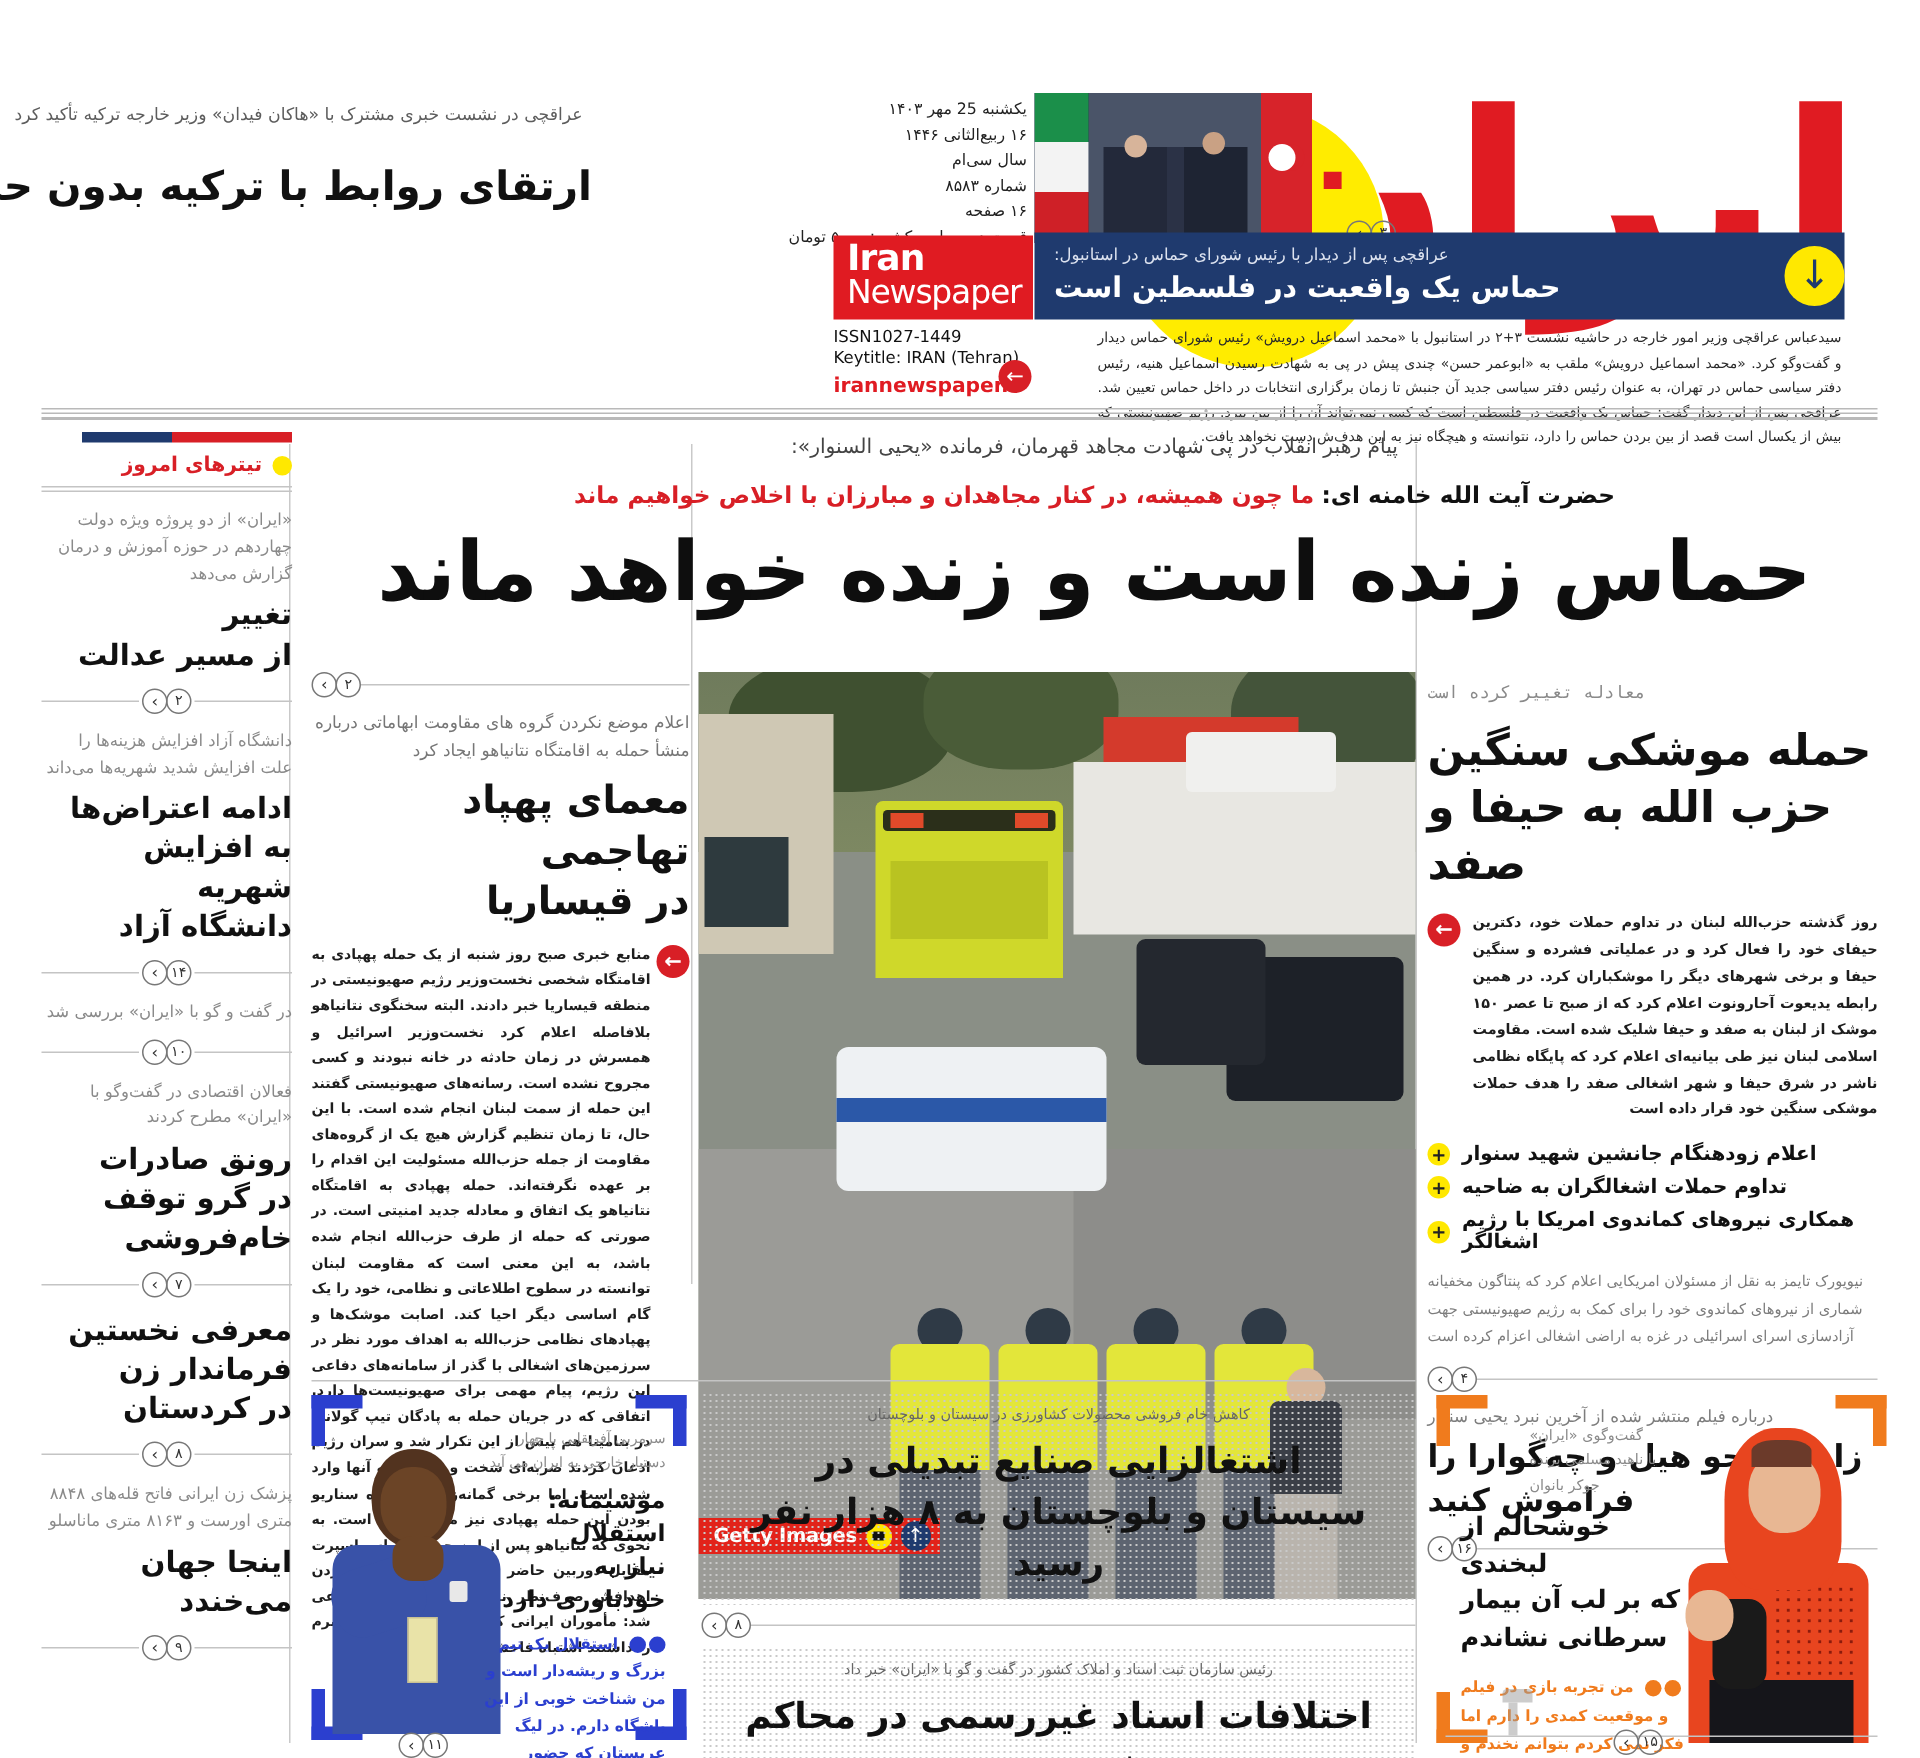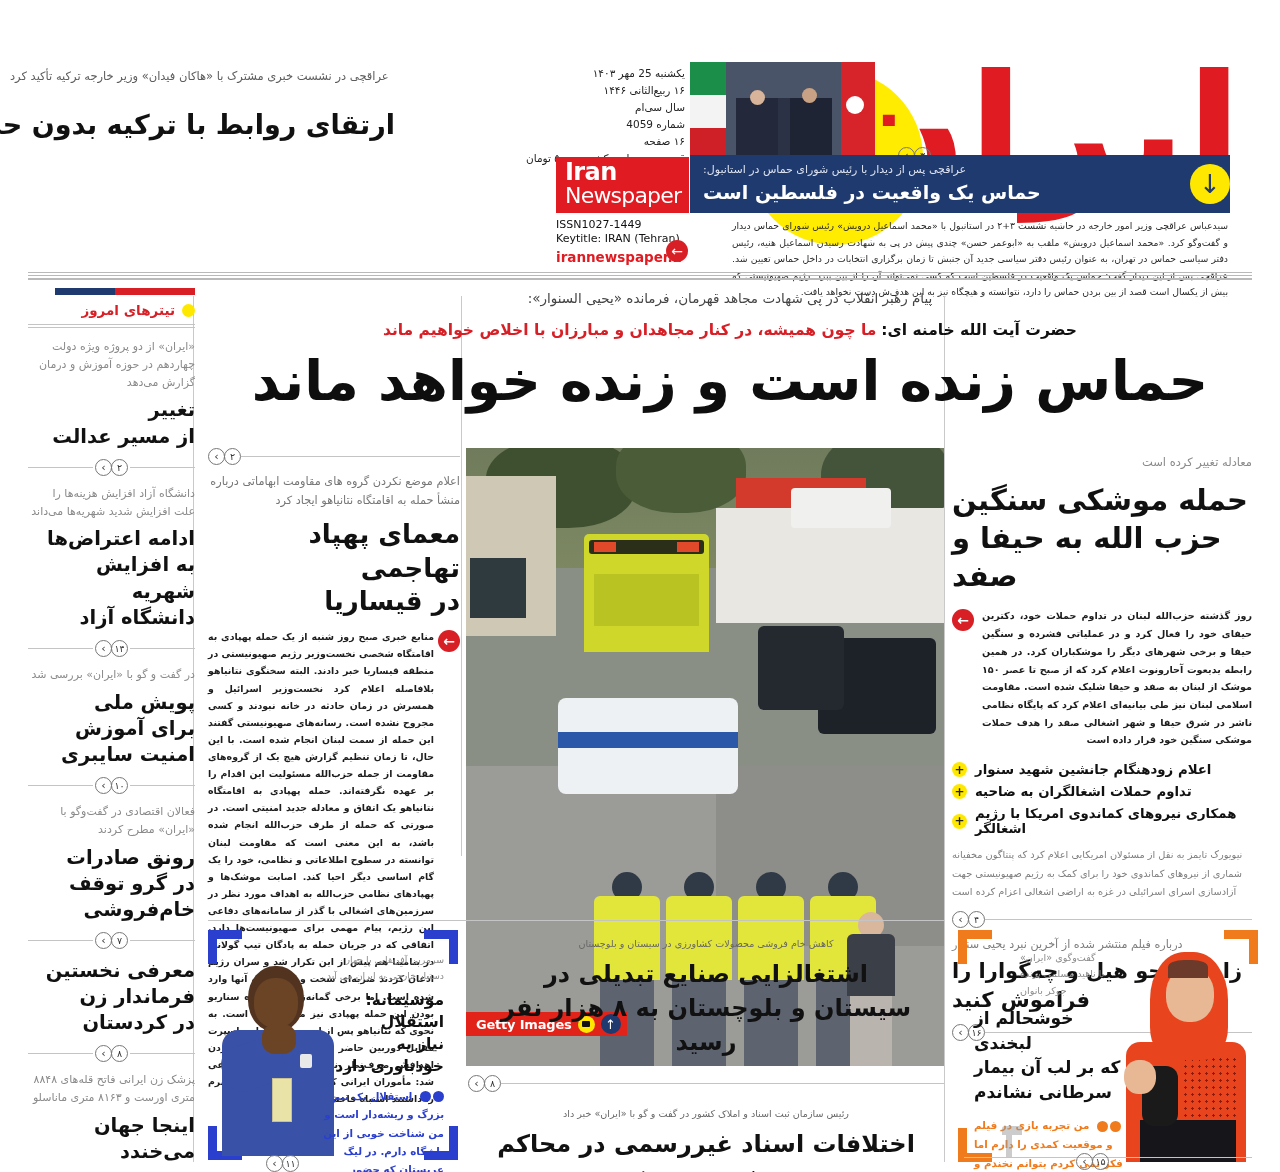--- a/index.html
+++ b/index.html
@@ -209,21 +209,21 @@
   .getty .g-txt { font-size: 13px; font-weight: bold; letter-spacing: -0.2px; }
   .getty .g-cam { width: 17px; height: 17px; border-radius: 50%; background:#FFE800; display:flex; align-items:center; justify-content:center; }
   .getty .g-cam i { display:block; width:8px; height:6px; background:#111; border-radius:1px; }
   .getty .g-arr { width: 20px; height: 20px; border-radius: 50%; background:#1F3A6E; color:#fff;
                   display:flex; align-items:center; justify-content:center; font-size: 13px; }
 
   
   .col-right { position: absolute; left: 952px; top: 0; width: 300px; }
   .vrule-3 { position: absolute; left: 944px; top: 8px; width: 1px; height: 866px; background:#c9c9c9; }
 
-  .r-kicker { direction: rtl; text-align: right; font-size: 11.5px; color:#8a8a8a; line-height:1.7; }
+  .r-kicker { direction: rtl; text-align: left; font-size: 11.5px; color:#8a8a8a; line-height:1.7;font-family:Liberation Mono, monospace; }
   .r-title { direction: rtl; text-align: left; font-size: 29px; font-weight:bold; color:#111; line-height:1.32; margin: 8px 0 12px 0; }
   .r-body { direction: rtl; text-align: justify; font-size: 9.6px; color:#1d1d1d; line-height:1.85; font-weight:bold;
             padding-left: 30px; position: relative; }
   .r-body .rc { position:absolute; left: 0; top: 2px; }
   .r-bullets { margin-top: 13px; direction: rtl; }
   .r-bullets .bl { display:flex; flex-direction: row-reverse; align-items:center; justify-content:flex-start; gap: 8px; margin-bottom: 7px; }
   .r-bullets .plus { width: 15px; height: 15px; border-radius:50%; background:#FFE800; color:#222;
                      display:flex; align-items:center; justify-content:center; font-size:12px; font-weight:bold; line-height:1; flex:0 0 auto; }
   .r-bullets .bt { font-size: 13.3px; font-weight:bold; color:#111; text-align:left; }
   .r-sub { direction: rtl; text-align: left; font-size: 9.8px; color:#7d7d7d; line-height:1.88; margin-top: 10px; }
@@ -304,21 +304,21 @@
 
     <div class="logo-wrap">
       <div class="logo-sun"></div>
       <div class="logo-text">ایران</div>
     </div>
 
     <ul class="pub-info">
       <li>یکشنبه 25 مهر ۱۴۰۳</li>
       <li>۱۶ ربیع‌الثانی ۱۴۴۶</li>
       <li>سال سی‌ام</li>
-      <li>شماره 4059</li>
+      <li>شماره ۸۵۸۳</li>
       <li>۱۶ صفحه</li>
       <li>قیمت در سراسر کشور: ۵۰۰۰ تومان</li>
     </ul>
 
     <div class="iran-badge">
       <div class="b1">Iran</div>
       <div class="b2">Newspaper</div>
     </div>
 
     <div class="issn-block">
@@ -406,23 +406,20 @@
         <span class="line"></span>
         <span class="pg pg-marker">
           <span class="circ arrow">‹</span>
           <span class="circ">۱۴</span>
         </span>
         <span class="line"></span>
       </div>
 
       <div class="side-item">
         <div class="side-kicker">در گفت و گو با «ایران» بررسی شد</div>
-        <div class="side-title" style="white-space:pre-line">پویش ملی
-برای آموزش
-امنیت سایبری</div>
       </div>
       <div class="side-sep">
         <span class="line"></span>
         <span class="pg pg-marker">
           <span class="circ arrow">‹</span>
           <span class="circ">۱۰</span>
         </span>
         <span class="line"></span>
       </div>
 

